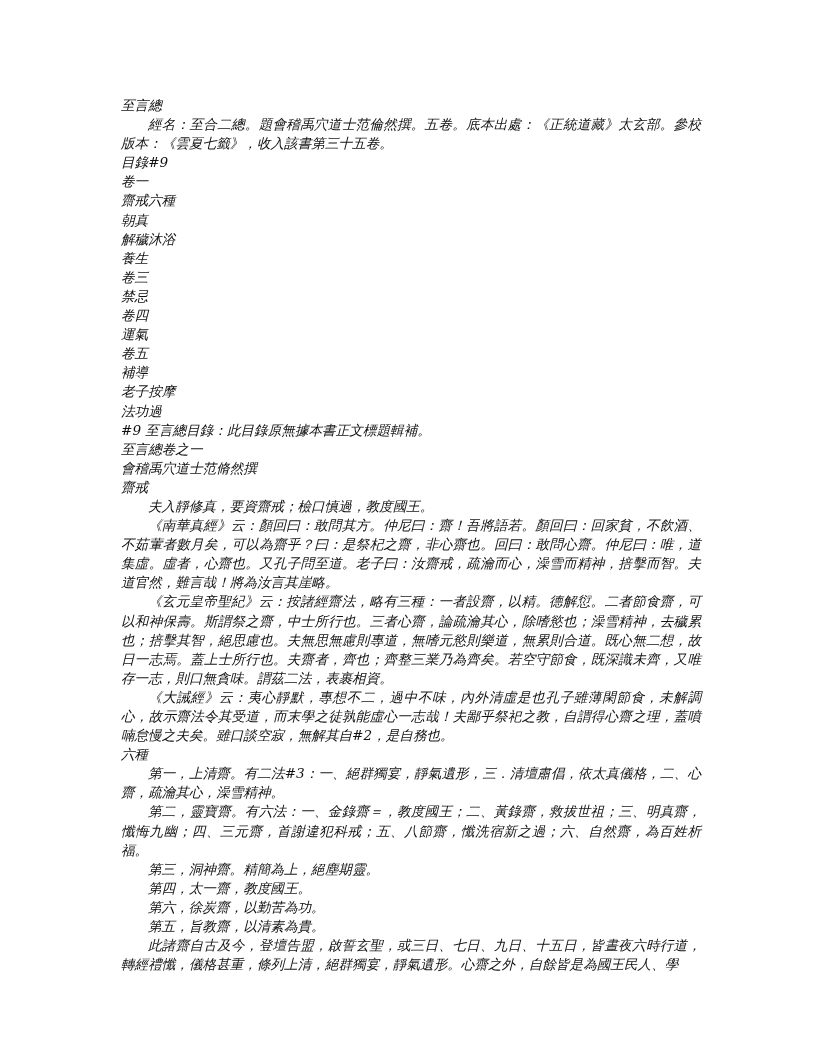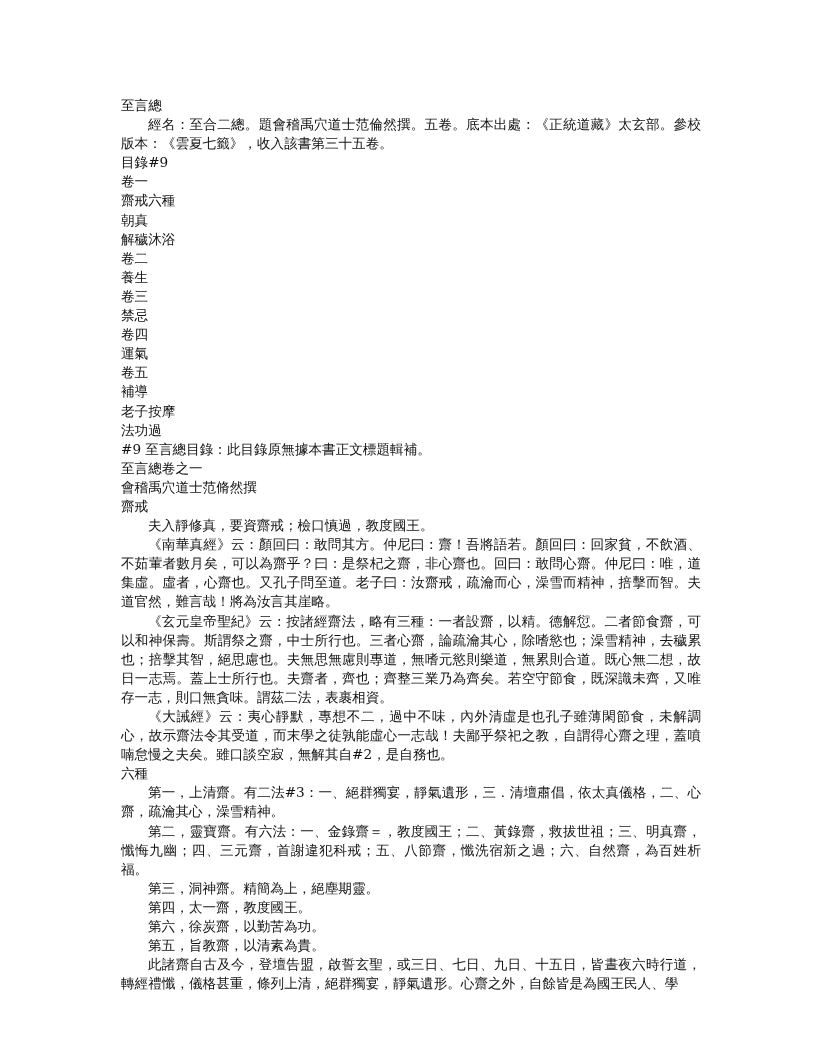--- a/index.html
+++ b/index.html
@@ -7,37 +7,36 @@
   .page {
     position: absolute;
     left: 121px;
     top: 96px;
     width: 580px;
     font-family: "DejaVu Serif", "Liberation Serif", serif;
     font-size: 13.6px;
     line-height: 19.1px;
     color: #111111;
   }
-  .page p { margin: 0; padding: 0; text-align: justify; text-justify: inter-character; }
+  .page p { margin: 0; padding: 0; text-align: justify; text-justify: inter-character; font-style: italic; }
   .ind { text-indent: 27px; }
   .hd { padding-left: 27px; }
 </style>
 </head>
 <body>
 
 <div class="page">
   <p>至言總</p>
   <p class="ind">經名：至合二總。題會稽禹穴道士范倫然撰。五卷。底本出處：《正統道藏》太玄部。參校版本：《雲夏七籤》，收入該書第三十五卷。</p>
 
   <p class="hd">目錄#9</p>
   <p class="hd">卷一</p>
   <p class="hd">齋戒六種</p>
   <p class="hd">朝真</p>
   <p class="hd">解穢沐浴</p>
-  <p class="hd">卷二</p>
   <p class="hd">養生</p>
   <p class="hd">卷三</p>
   <p class="hd">禁忌</p>
   <p class="hd">卷四</p>
   <p class="hd">運氣</p>
   <p class="hd">卷五</p>
   <p class="hd">補導</p>
   <p class="hd">老子按摩</p>
   <p class="hd">法功過</p>
   <p class="hd">#9 至言總目錄：此目錄原無據本書正文標題輯補。</p>

